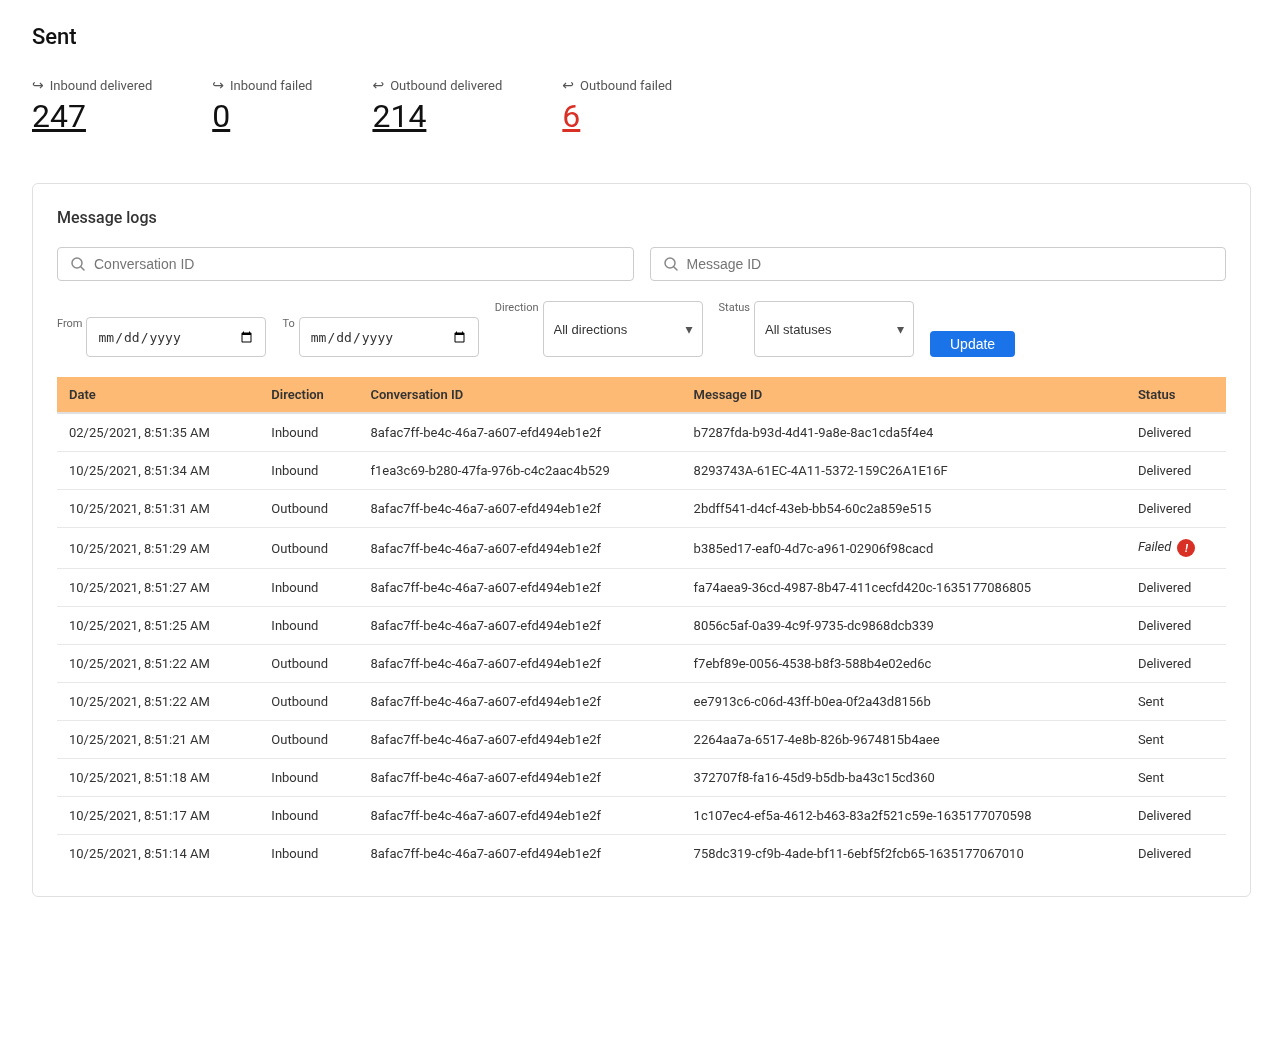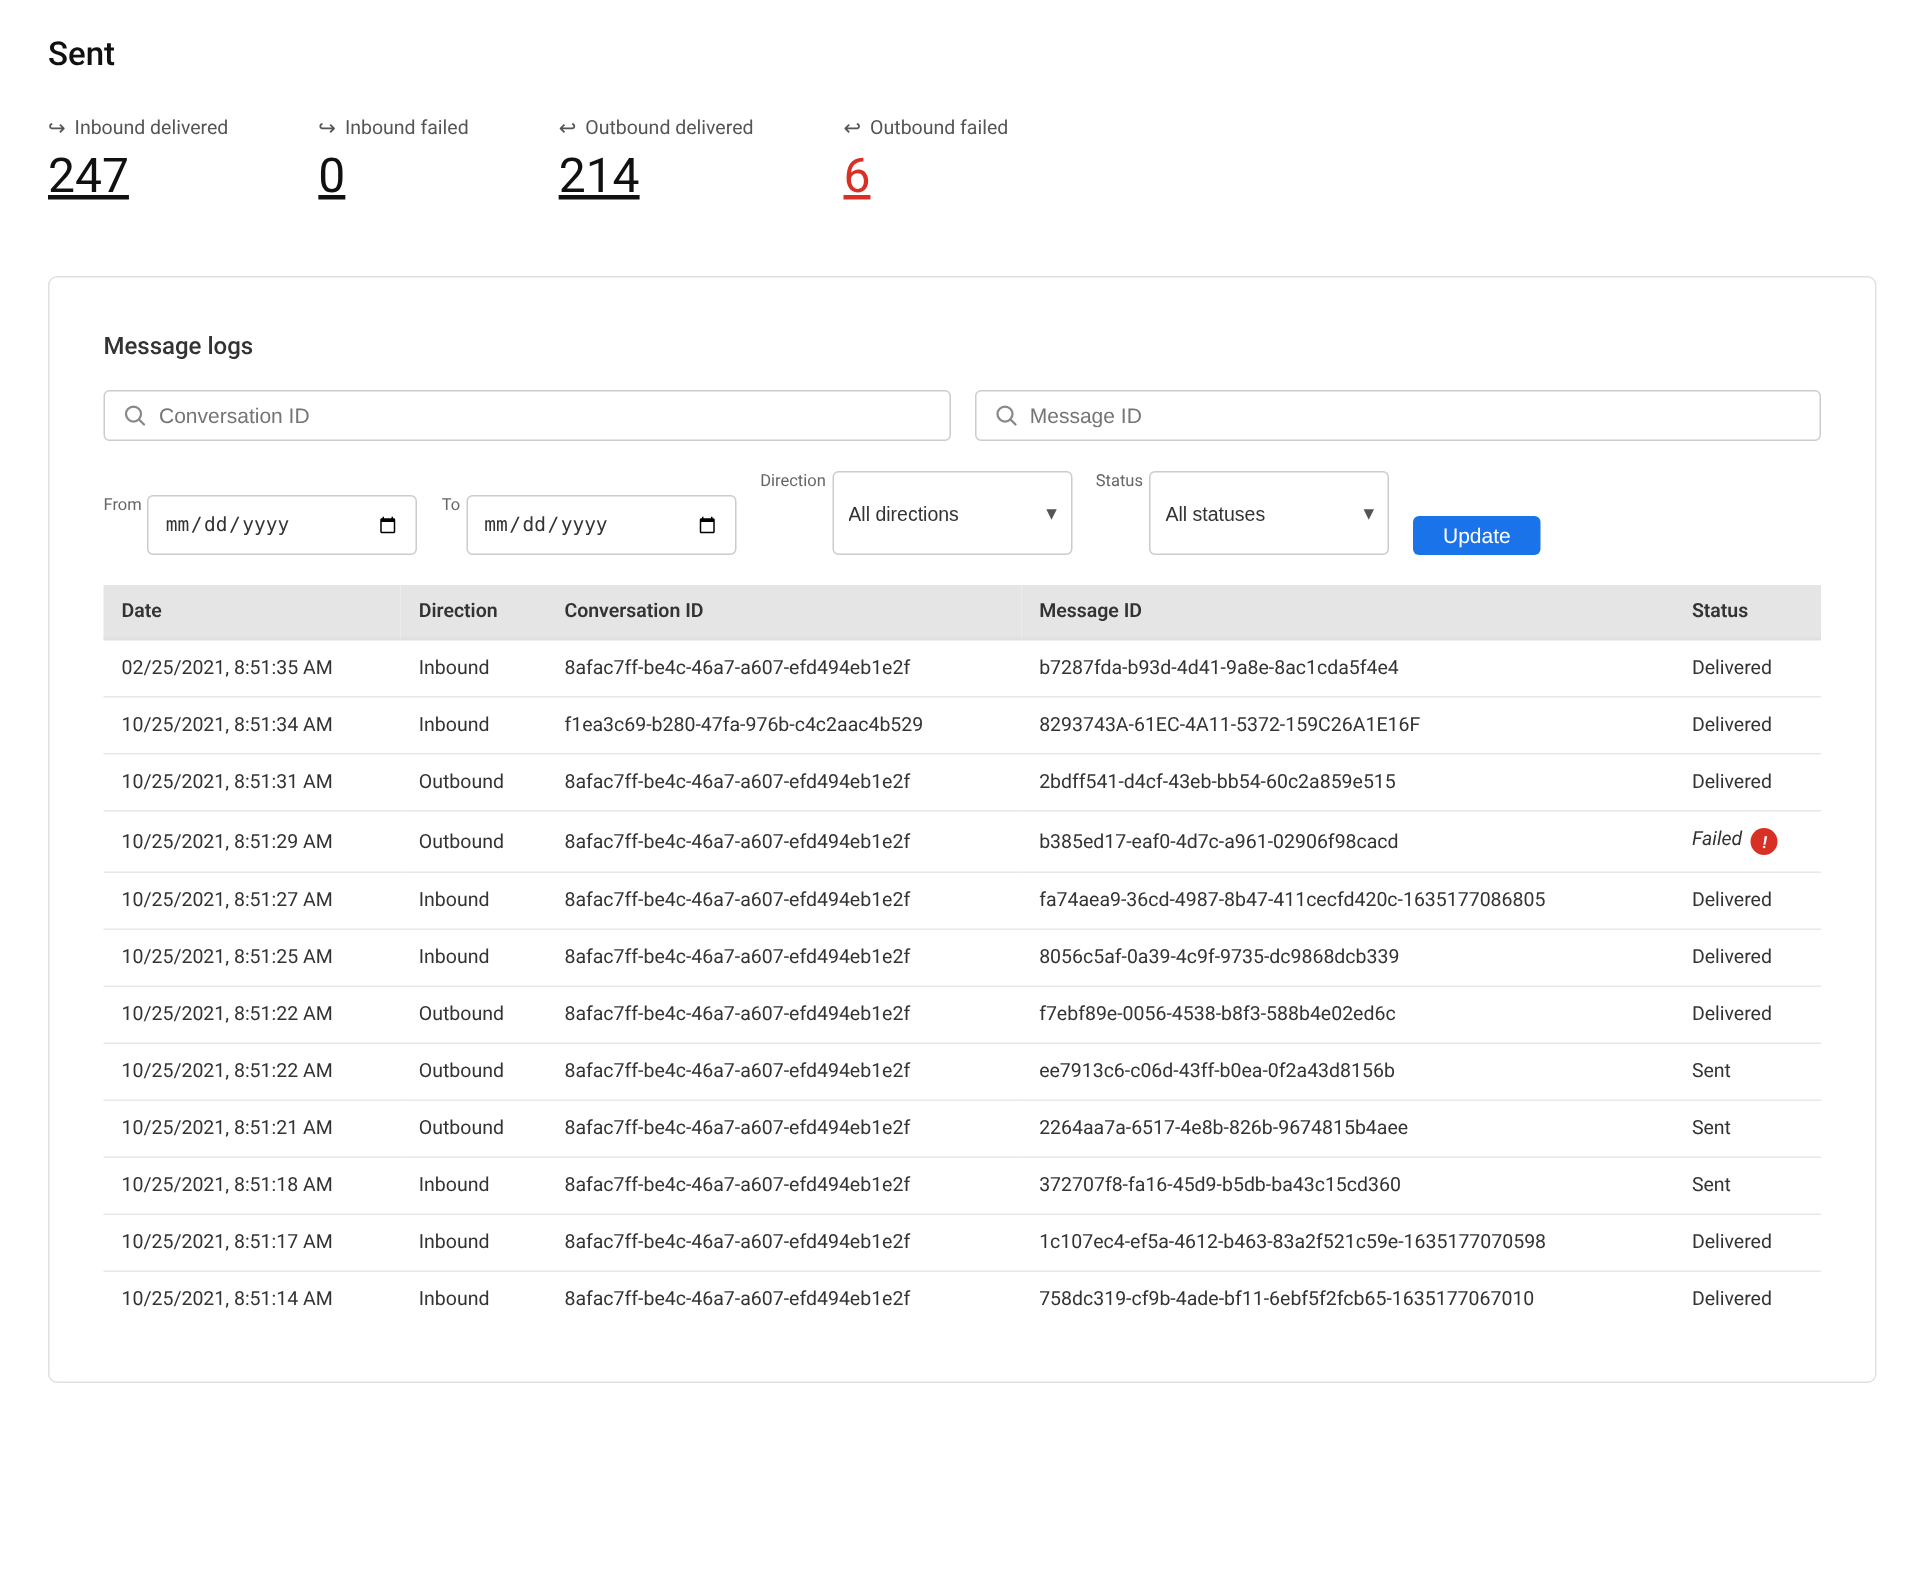--- a/index.html
+++ b/index.html
@@ -10,21 +10,21 @@
     .page-title { font-size: 22px; font-weight: 500; margin-bottom: 28px; color: #111; }
 
     .stats-row { display: flex; gap: 60px; margin-bottom: 32px; padding-bottom: 16px; }
 
     .stat-item { display: flex; flex-direction: column; gap: 4px; }
     .stat-label { display: flex; align-items: center; gap: 6px; color: #555; font-size: 13px; }
     .stat-icon { font-size: 14px; color: #555; }
     .stat-value { font-size: 32px; font-weight: 400; color: #111; text-decoration: underline; }
     .stat-value.failed { color: #d93025; }
 
-    .message-logs-card { border: 1px solid #e0e0e0; border-radius: 6px; padding: 36px; }
+    .message-logs-card { border: 1px solid #e0e0e0; border-radius: 6px; padding: 24px; }
 
     .card-title { font-size: 16px; font-weight: 500; margin-bottom: 20px; }
 
     .search-row { display: flex; gap: 16px; margin-bottom: 20px; }
     .search-box { flex: 1; display: flex; align-items: center; gap: 8px; border: 1px solid #ccc; border-radius: 4px; padding: 8px 12px; }
     .search-box input { border: none; outline: none; flex: 1; font-size: 14px; color: #888; }
     .search-icon-svg { color: #888; flex-shrink: 0; }
 
     .filters-row { display: flex; gap: 16px; margin-bottom: 20px; align-items: flex-end; }
 
@@ -33,21 +33,21 @@
     .filter-input { border: 1px solid #ccc; border-radius: 4px; padding: 8px 10px; font-size: 13px; color: #333; background: #fff; height: 40px; }
     .filter-select { border: 1px solid #ccc; border-radius: 4px; padding: 8px 32px 8px 10px; font-size: 13px; color: #333; background: #fff; height: 56px; appearance: none; -webkit-appearance: none; cursor: pointer; min-width: 160px; }
     .select-wrapper { position: relative; }
     .select-wrapper::after { content: '▾'; position: absolute; right: 10px; top: 50%; transform: translateY(-50%); pointer-events: none; color: #555; }
 
     .date-input { width: 180px; }
 
     .update-btn { background: #1a73e8; color: #fff; border: none; border-radius: 4px; padding: 0 20px; height: 26px; font-size: 14px; cursor: pointer; white-space: nowrap; }
 
     .table { width: 100%; border-collapse: collapse; }
-    .table th { text-align: left; padding: 10px 12px; font-size: 13px; font-weight: 600; color: #333; border-bottom: 2px solid #e0e0e0; background: #e5e5e5; }
+    .table th { text-align: left; padding: 10px 12px; font-size: 13px; font-weight: 600; color: #333; border-bottom: 2px solid #e0e0e0; background: #fdba74; }
     .table td { padding: 11px 12px; font-size: 13px; color: #333; border-bottom: 1px solid #e8e8e8; }
     .table tr:last-child td { border-bottom: none; }
 
     .status-failed { display: flex; align-items: flex-start; gap: 6px; font-style: italic; }
     .error-icon { width: 18px; height: 18px; background: #d93025; border-radius: 50%; display: inline-flex; align-items: center; justify-content: center; color: #fff; font-size: 11px; font-weight: bold; }
   </style>
 </head>
 <body>
 
 <div class="page">

